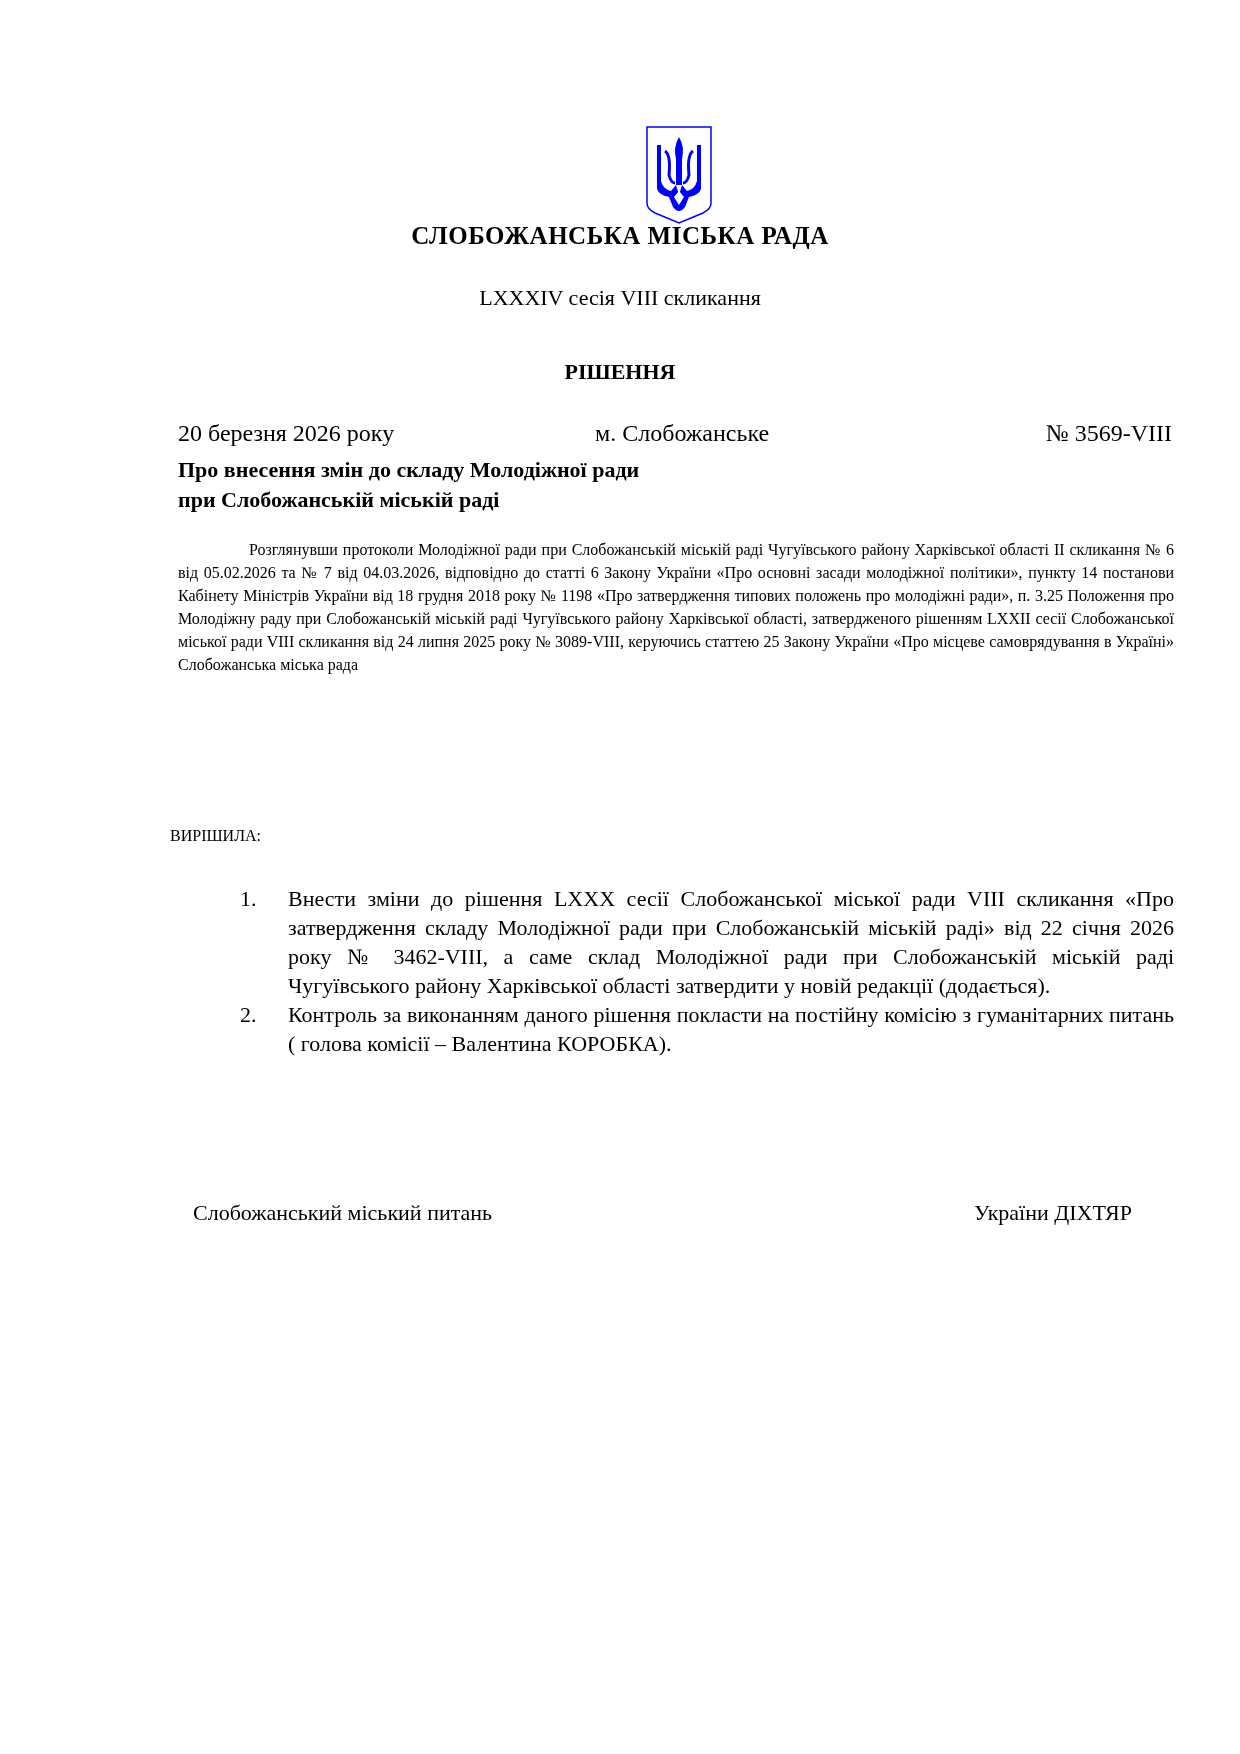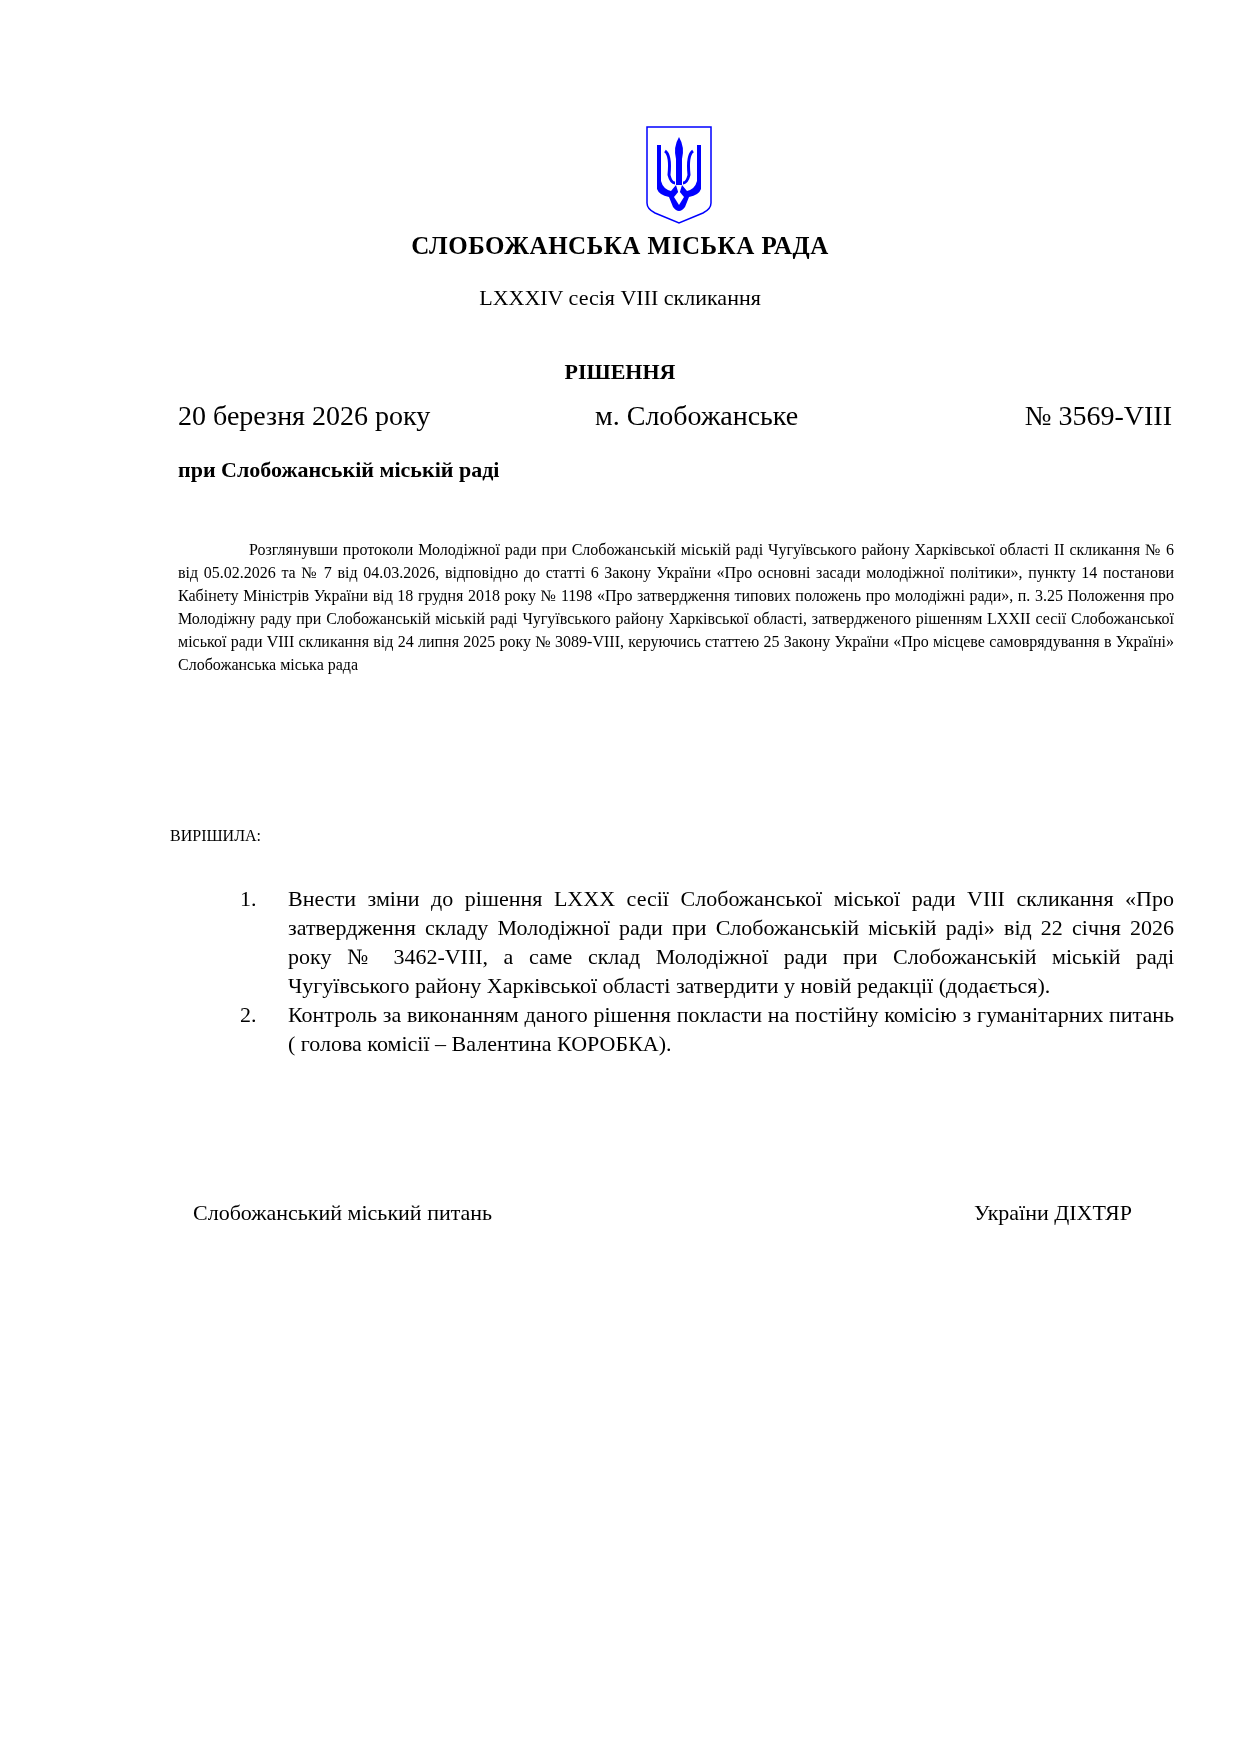--- a/index.html
+++ b/index.html
@@ -1,24 +1,24 @@
 <!DOCTYPE html>
 <html><head>
 <meta charset="utf-8">
 <style>
   html, body { margin:0; padding:0; background:#ffffff; }
   body { width:1240px; height:1754px; position:relative; font-family:"Liberation Serif", serif; color:#000; overflow:hidden; }
   .page { position:absolute; left:0; top:0; width:1240px; height:1754px; background:#fff; }
   .emblem { position:absolute; left:645px; top:125px; width:68px; height:100px; }
   .hdr { position:absolute; left:0; width:1240px; text-align:center; font-weight:bold; }
-  .h1 { top:232px; font-size:25px; letter-spacing:0.5px; }
+  .h1 { top:222px; font-size:25px; letter-spacing:0.5px; }
   .h2 { top:253px; font-size:25px; }
   .h3 { top:285px; font-size:22px; font-weight:normal; }
   .h4 { top:343px; font-size:22px;margin-top:16px; }
-  .meta { position:absolute; top:400px; font-size:28px; }
+  .meta { position:absolute; top:420px; font-size:24px; }
   .subj { position:absolute; left:178px; top:455px; font-size:22px; font-weight:bold; line-height:30px; }
   .body { position:absolute; left:178px; top:538px; width:996px; font-size:16px; line-height:23px; text-align:justify; text-indent:71px; }
   .resolved { position:absolute; left:170px; top:827px; font-size:16px; }
   .list { position:absolute; left:240px; top:884px; width:934px; font-size:22px; line-height:29px; }
   .item { display:flex; text-align:justify; }
   .item .num { width:48px; flex:none; }
   .item .txt { flex:1; }
   .sig { position:absolute; top:1200px; font-size:22px; }
 </style>
 </head>
@@ -38,20 +38,21 @@
 
   <div class="hdr h1">СЛОБОЖАНСЬКА  МІСЬКА  РАДА</div>
   <div class="hdr h3">LXXXIV сесія VIII скликання</div>
   <div class="hdr h4">РІШЕННЯ</div>
 
   <div class="meta" style="left:178px;">20 березня  2026 року</div>
   <div class="meta" style="left:595px;">м. Слобожанське</div>
   <div class="meta" style="right:68px;margin-left:48px;">№ 3569-VIII</div>
 
   <div class="subj">
+    <div>Про внесення змін до складу Молодіжної ради</div>
     <div>при Слобожанській міській раді</div>
   </div>
 
   <div class="body">Розглянувши протоколи  Молодіжної ради при Слобожанській міській раді Чугуївського району Харківської області ІІ скликання № 6 від 05.02.2026 та № 7 від 04.03.2026, відповідно до статті 6 Закону України «Про основні засади молодіжної політики», пункту 14 постанови Кабінету Міністрів України від 18 грудня 2018 року  № 1198 «Про затвердження типових положень про молодіжні ради», п. 3.25 Положення про Молодіжну раду  при Слобожанській міській раді Чугуївського району Харківської області, затвердженого рішенням LXXII сесії Слобожанської  міської ради VIII скликання від 24 липня 2025 року № 3089-VIII,  керуючись  статтею 25 Закону України «Про місцеве самоврядування в Україні»   Слобожанська міська рада</div>
 
   <div class="resolved">ВИРІШИЛА:</div>
 
   <div class="list">
     <div class="item">
       <span class="num">1.</span>

